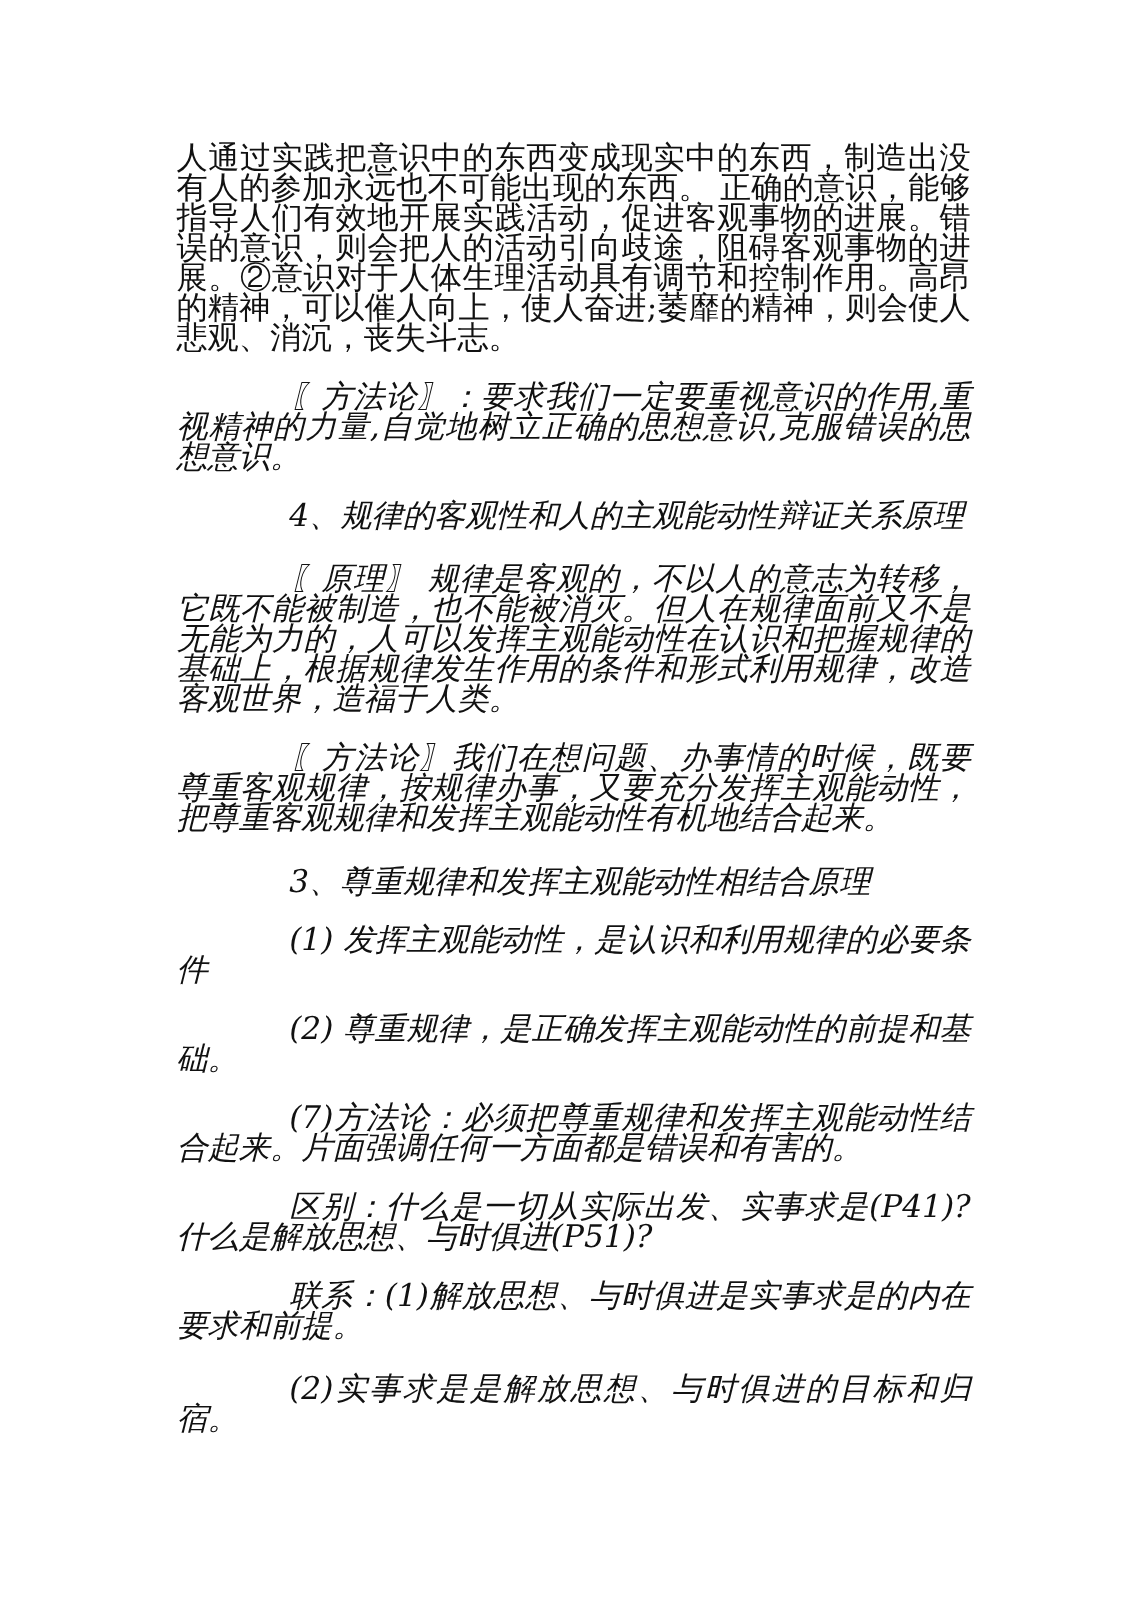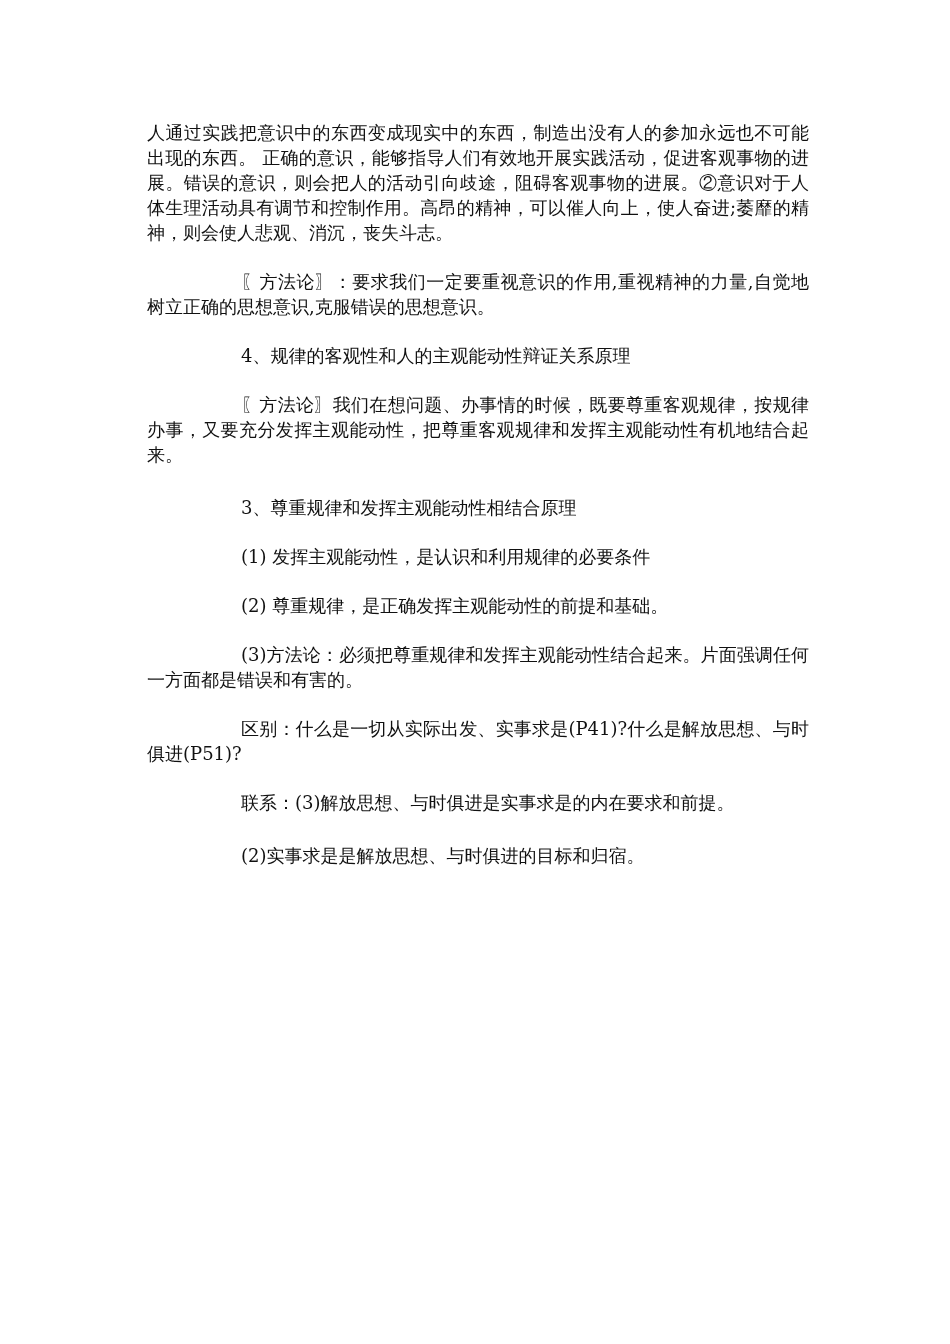--- a/index.html
+++ b/index.html
@@ -1,34 +1,35 @@
 <!DOCTYPE html>
 <html><head>
 <meta charset="utf-8">
 <style>
   html, body { margin: 0; padding: 0; background: #ffffff; }
   body { width: 950px; height: 1344px; position: relative; overflow: hidden; }
   .page {
     position: absolute; left: 147px; top: 120px; width: 662px;
     font-family: "DejaVu Serif", "Liberation Serif", serif;
-    font-size: 18px; line-height: 25px; color: #111111;
+    font-size: 26px; line-height: 25px; color: #111111;
   }
   .para { margin: 0; text-align: justify; text-justify: inter-ideograph; }
-  .indent { text-indent: 94px; }
+  .indent { text-indent: 94px; font-style: italic; }
   .gap { margin-top: 24px; }
   .gap-lg { margin-top: 28px; }
 </style>
 </head>
 <body>
 
 <div class="page">
   <p class="para">人通过实践把意识中的东西变成现实中的东西，制造出没有人的参加永远也不可能出现的东西。 正确的意识，能够指导人们有效地开展实践活动，促进客观事物的进展。错误的意识，则会把人的活动引向歧途，阻碍客观事物的进展。②意识对于人体生理活动具有调节和控制作用。高昂的精神，可以催人向上，使人奋进;萎靡的精神，则会使人悲观、消沉，丧失斗志。</p>
   <p class="para indent gap">〖方法论〗：要求我们一定要重视意识的作用,重视精神的力量,自觉地树立正确的思想意识,克服错误的思想意识。</p>
   <p class="para indent gap">4、规律的客观性和人的主观能动性辩证关系原理</p>
+  <p class="para indent gap-lg">〖原理〗 规律是客观的，不以人的意志为转移，它既不能被制造，也不能被消灭。但人在规律面前又不是无能为力的，人可以发挥主观能动性在认识和把握规律的基础上，根据规律发生作用的条件和形式利用规律，改造客观世界，造福于人类。</p>
   <p class="para indent gap">〖方法论〗我们在想问题、办事情的时候，既要尊重客观规律，按规律办事，又要充分发挥主观能动性，把尊重客观规律和发挥主观能动性有机地结合起来。</p>
   <p class="para indent gap-lg">3、尊重规律和发挥主观能动性相结合原理</p>
   <p class="para indent gap">(1) 发挥主观能动性，是认识和利用规律的必要条件</p>
   <p class="para indent gap">(2) 尊重规律，是正确发挥主观能动性的前提和基础。</p>
-  <p class="para indent gap">(3)方法论：必须把尊重规律和发挥主观能动性结合起来。片面强调任何一方面都是错误和有害的。</p>
+  <p class="para indent gap">(7)方法论：必须把尊重规律和发挥主观能动性结合起来。片面强调任何一方面都是错误和有害的。</p>
   <p class="para indent gap"> 区别：什么是一切从实际出发、实事求是(P41)?什么是解放思想、与时俱进(P51)?</p>
-  <p class="para indent gap">联系：(3)解放思想、与时俱进是实事求是的内在要求和前提。</p>
+  <p class="para indent gap">联系：(1)解放思想、与时俱进是实事求是的内在要求和前提。</p>
   <p class="para indent gap-lg">(2)实事求是是解放思想、与时俱进的目标和归宿。</p>
 </div>
 
 </body></html>

